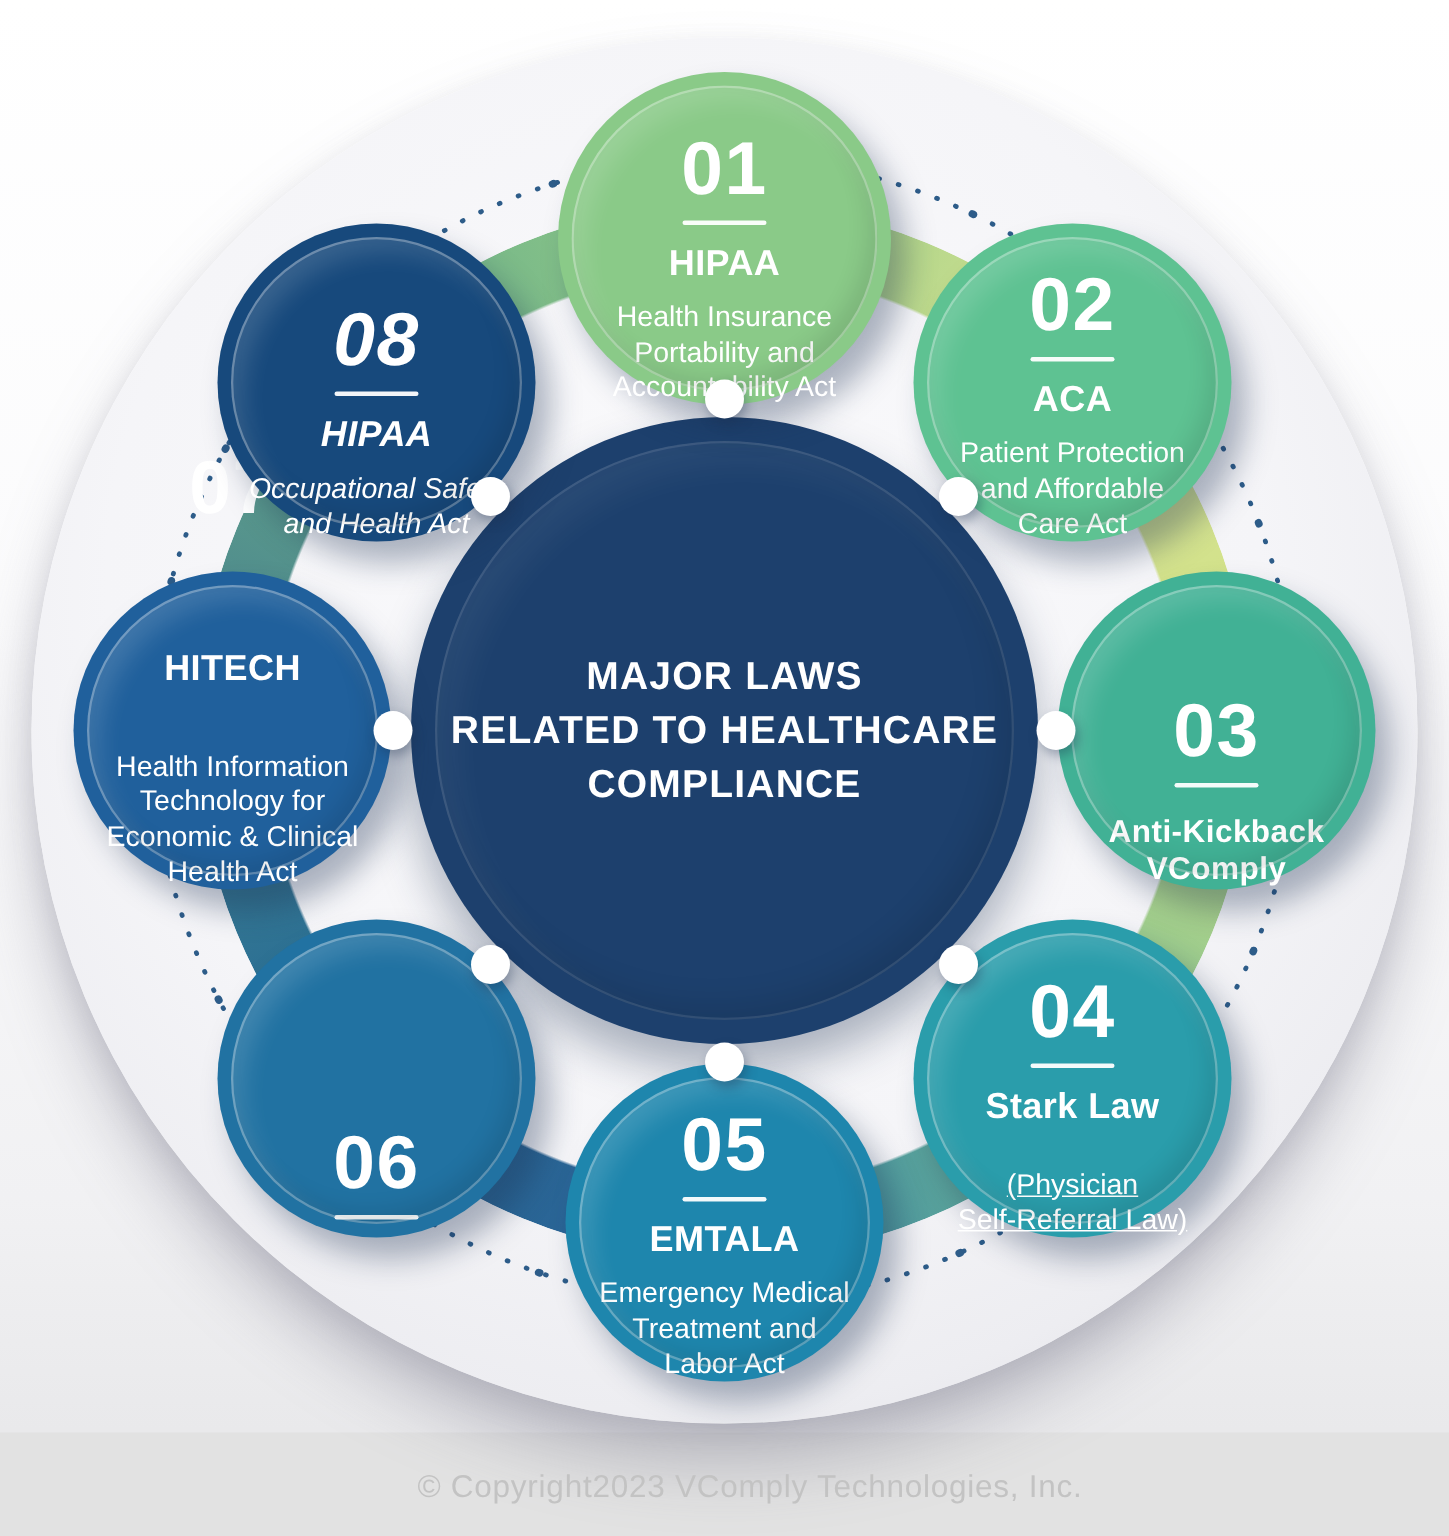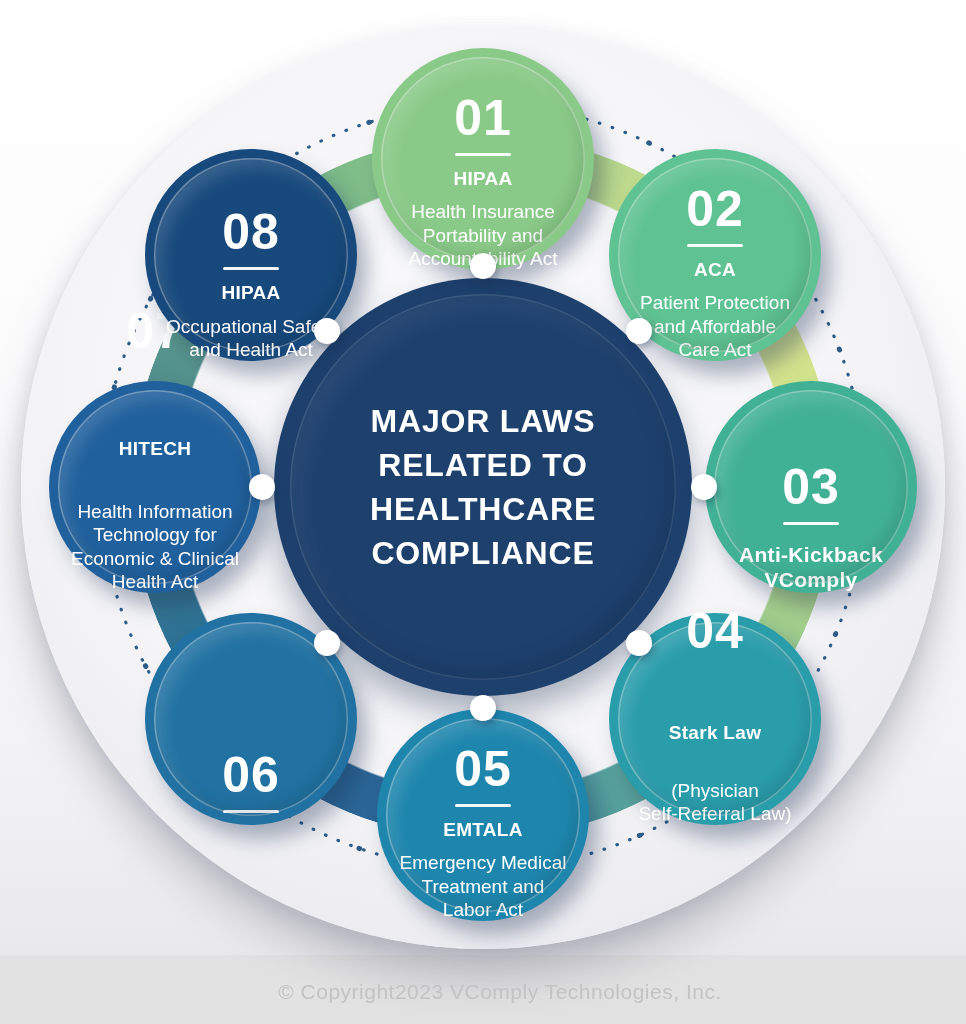--- a/index.html
+++ b/index.html
@@ -62,21 +62,21 @@
     position: absolute;
     inset: 16px;
     border-radius: 50%;
     box-shadow: inset 0 0 0 1.5px rgba(255,255,255,0.10),
                 inset 12px 14px 24px rgba(255,255,255,0.06),
                 inset -8px -10px 20px rgba(0,0,0,0.10);
     pointer-events: none;
   }
   .center-title {
     color: #ffffff;
-    font-size: 32px;
+    font-size: 26px;
     font-weight: 800;
     letter-spacing: 0.8px;
     line-height: 1.38;
     white-space: pre-line;
     padding: 0 20px;
   }
 
   .bubble {
     position: absolute;
     border-radius: 50%;
@@ -104,47 +104,47 @@
     letter-spacing: 1px;
     line-height: 1;
   }
   .divider {
     width: 56px; height: 3px;
     background: rgba(255,255,255,0.95);
     border-radius: 2px;
     margin: 10px 0 12px;
   }
   .law-name {
-    font-size: 19px;
+    font-size: 24px;
     font-weight: 700;
     letter-spacing: 0.3px;
     line-height: 1.18;
     white-space: pre-line;
   }
   .desc {
     font-size: 19px;
     font-weight: 500;
     line-height: 1.22;
     white-space: pre-line;
     margin-top: 10px;
     max-width: 182px;
   }
   .desc:empty { display: none; }
 
   .pos1 { left: 372px; top:  48px; width: 222px; height: 222px; }
   .pos2 { left: 609px; top: 149px; width: 212px; height: 212px; }
   .pos3 { left: 705px; top: 381px; width: 212px; height: 212px; }
-  .pos4 { left: 609px; top: 613px; width: 212px; height: 212px; gap: 22px; }
+  .pos4 { left: 609px; top: 613px; width: 212px; height: 212px; }
   .pos5 { left: 377px; top: 709px; width: 212px; height: 212px; }
   .pos6 { left: 145px; top: 613px; width: 212px; height: 212px; }
   .pos7 { left:  49px; top: 381px; width: 212px; height: 212px; gap: 30px; }
-  .pos8 { left: 145px; top: 149px; width: 212px; height: 212px; }
+  .pos8 { left: 145px; top: 149px; width: 212px; height: 212px; font-style: italic; }
 
   .pos3 .law-name, .pos6 .law-name { font-size: 21px; margin-top: 6px; }
-  .pos4 .desc { margin-top: 12px; }
+  .pos4 .desc { margin-top: 26px; text-decoration: underline; }
 
   .cdot {
     position: absolute;
     width: 26px; height: 26px;
     border-radius: 50%;
     box-shadow: 2px 4px 7px rgba(30,50,80,0.35);
   }
   .d1 { left: 470px; top: 253px; }
   .d2 { left: 626px; top: 318px; }
   .d3 { left: 691px; top: 474px; }

